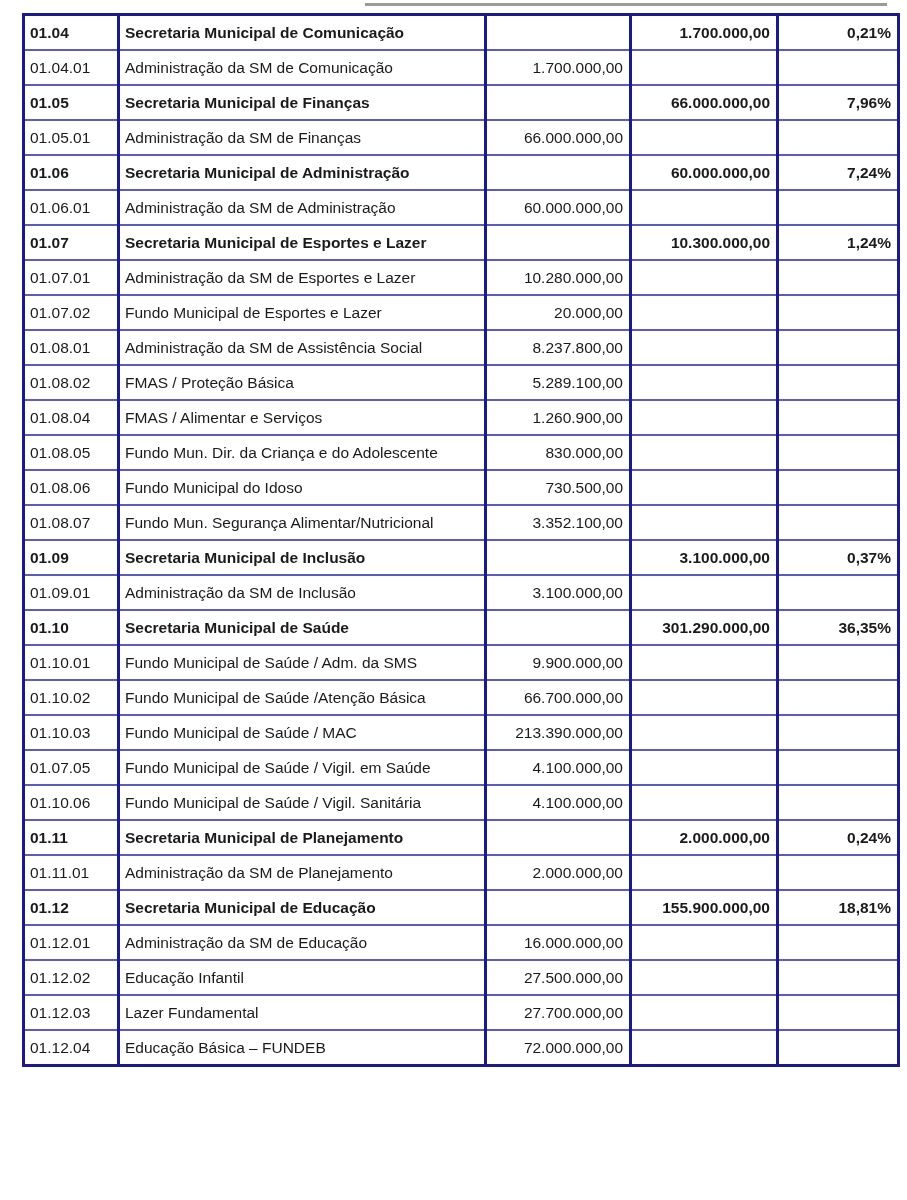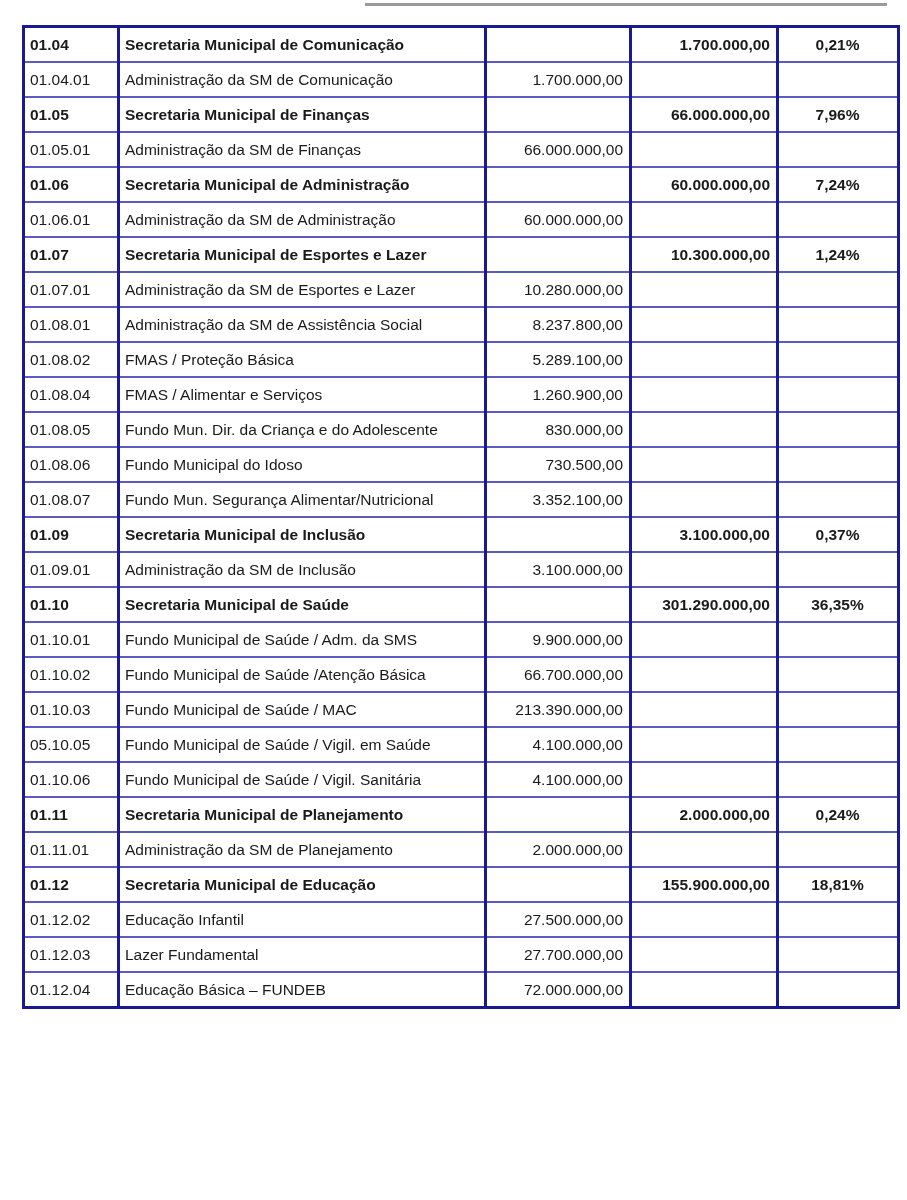--- a/index.html
+++ b/index.html
@@ -19,21 +19,21 @@
     position: absolute;
     left: 365px;
     top: 3px;
     width: 522px;
     height: 3px;
     background: #9a9a9a;
   }
   table.budget {
     position: absolute;
     left: 22px;
-    top: 25px;
+    top: 13px;
     border-collapse: collapse;
     table-layout: fixed;
     width: 865px;
     border: 3px solid #1a1a8c;
   }
   table.budget td {
     height: 33px;
     padding: 0 6px 0 5px;
     font-size: 15.5px;
     line-height: 33px;
@@ -45,21 +45,21 @@
     border-right: 3px solid #1a1a8c;
     vertical-align: middle;
   }
   table.budget tr.group td {
     font-weight: bold;
   }
   td.c-code { width: 81px; }
   td.c-desc { width: 353px; margin-top: 8px; }
   td.c-val { width: 131px; text-align: right; }
   td.c-tot { width: 133px; text-align: right; }
-  td.c-pct { width: 107px; text-align: center; }
+  td.c-pct { width: 107px; text-align: right; }
 </style>
 </head>
 <body>
 
 <div class="top-rule"></div>
 
 <table class="budget">
   <tbody id="budget-body">
       <tr class="group">
     <td class="c-code">01.04</td>
@@ -111,20 +111,27 @@
     <td class="c-pct">1,24%</td>
   </tr>
       <tr class="item">
     <td class="c-code">01.07.01</td>
     <td class="c-desc">Administração da SM de Esportes e Lazer</td>
     <td class="c-val">10.280.000,00</td>
     <td class="c-tot"></td>
     <td class="c-pct"></td>
   </tr>
       <tr class="item">
+    <td class="c-code">01.07.02</td>
+    <td class="c-desc">Fundo Municipal de Esportes e Lazer</td>
+    <td class="c-val">20.000,00</td>
+    <td class="c-tot"></td>
+    <td class="c-pct"></td>
+  </tr>
+      <tr class="item">
     <td class="c-code">01.08.01</td>
     <td class="c-desc">Administração da SM de Assistência Social</td>
     <td class="c-val">8.237.800,00</td>
     <td class="c-tot"></td>
     <td class="c-pct"></td>
   </tr>
       <tr class="item">
     <td class="c-code">01.08.02</td>
     <td class="c-desc">FMAS / Proteção Básica</td>
     <td class="c-val">5.289.100,00</td>
@@ -195,21 +202,21 @@
     <td class="c-pct"></td>
   </tr>
       <tr class="item">
     <td class="c-code">01.10.03</td>
     <td class="c-desc">Fundo Municipal de Saúde / MAC</td>
     <td class="c-val">213.390.000,00</td>
     <td class="c-tot"></td>
     <td class="c-pct"></td>
   </tr>
       <tr class="item">
-    <td class="c-code">05.10.05</td>
+    <td class="c-code">01.07.05</td>
     <td class="c-desc">Fundo Municipal de Saúde / Vigil. em Saúde</td>
     <td class="c-val">4.100.000,00</td>
     <td class="c-tot"></td>
     <td class="c-pct"></td>
   </tr>
       <tr class="item">
     <td class="c-code">01.10.06</td>
     <td class="c-desc">Fundo Municipal de Saúde / Vigil. Sanitária</td>
     <td class="c-val">4.100.000,00</td>
     <td class="c-tot"></td>
@@ -228,20 +235,27 @@
     <td class="c-val">2.000.000,00</td>
     <td class="c-tot"></td>
     <td class="c-pct"></td>
   </tr>
       <tr class="group">
     <td class="c-code">01.12</td>
     <td class="c-desc">Secretaria Municipal de Educação</td>
     <td class="c-val"></td>
     <td class="c-tot">155.900.000,00</td>
     <td class="c-pct">18,81%</td>
+  </tr>
+      <tr class="item">
+    <td class="c-code">01.12.01</td>
+    <td class="c-desc">Administração da SM de Educação</td>
+    <td class="c-val">16.000.000,00</td>
+    <td class="c-tot"></td>
+    <td class="c-pct"></td>
   </tr>
       <tr class="item">
     <td class="c-code">01.12.02</td>
     <td class="c-desc">Educação Infantil</td>
     <td class="c-val">27.500.000,00</td>
     <td class="c-tot"></td>
     <td class="c-pct"></td>
   </tr>
       <tr class="item">
     <td class="c-code">01.12.03</td>

